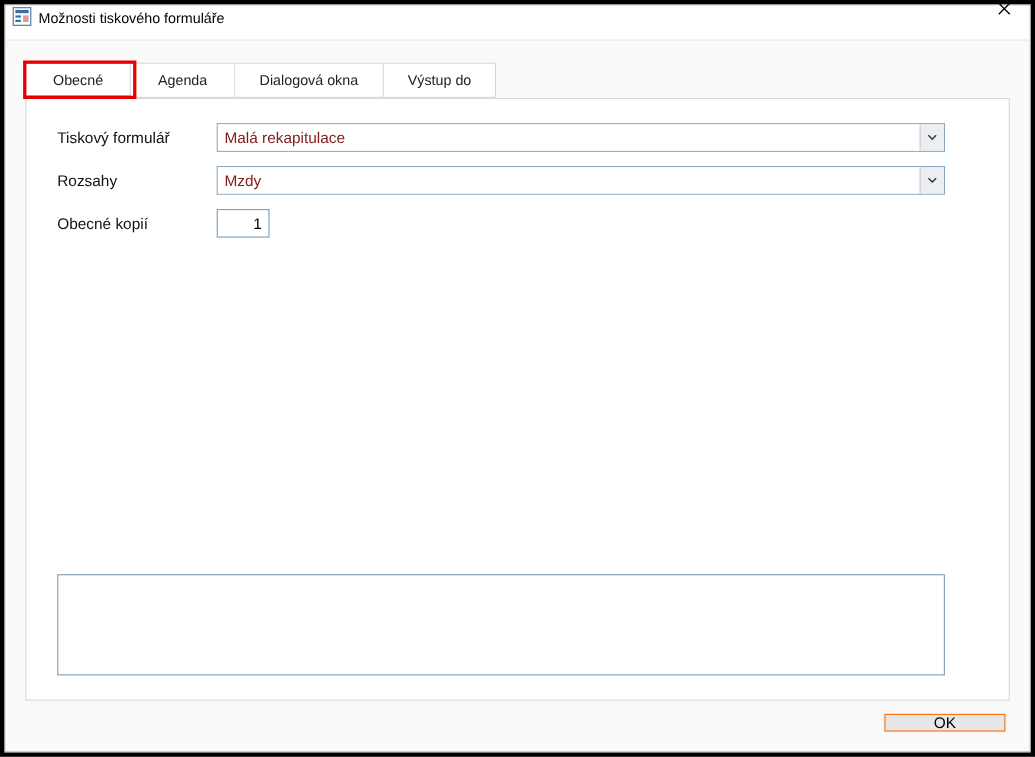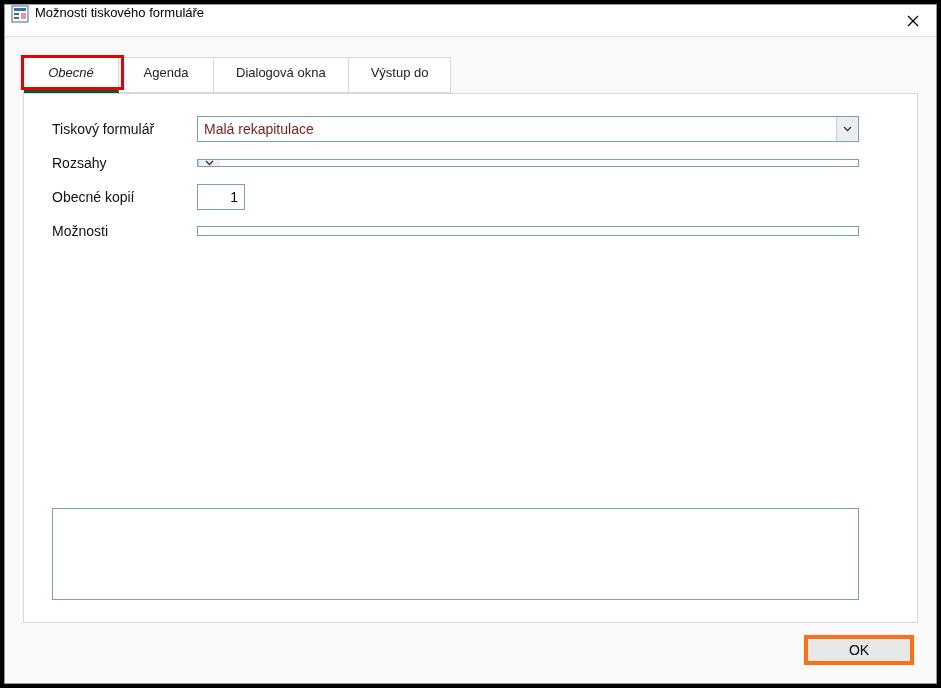--- a/index.html
+++ b/index.html
@@ -20,22 +20,22 @@
       background: #fff;
       border: 1px solid #999;
       display: flex;
       flex-direction: column;
     }
     
     .titlebar {
       height: 32px;
       background: #fff;
       display: flex;
-      align-items: flex-start;
-      padding: 0 0 0 6px;
+      align-items: flex-end;
+      padding: 0 0 12px 6px;
       border-bottom: 1px solid #ddd;
     }
     .titlebar-icon {
       width: 18px;
       height: 18px;
       margin-right: 6px;
       display: inline-flex;
     }
     .titlebar-text {
       flex: 1;
@@ -76,23 +76,22 @@
       color: #222;
       border-right: 1px solid #d8d8d8;
       border-bottom: 1px solid #d8d8d8;
       text-align: center;
       min-width: 95px;
     }
     .tab:last-child {
       border-right: none;
     }
     .tab.active {
-      border-bottom: 6px solid #14532d;
+      border-bottom: 2px solid #14532d;
       font-weight: 400;
-      font-style: italic;
     }
     
     .highlight {
       position: absolute;
       border: 3px solid #e60000;
       pointer-events: none;
     }
     .tabwrap {
       position: relative;
     }
@@ -165,23 +164,23 @@
       margin-top: 8px;
     }
     
     .footer {
       display: flex;
       justify-content: flex-end;
       padding: 12px 4px 4px 4px;
     }
     .btn-ok {
       width: 110px;
-      height: 30px;
+      height: 16px;
       background: #e7e7e7;
-      border: 4px solid #f97316;
+      border: 1px solid #f97316;
       box-shadow: 0 0 0 1px rgba(0,0,0,0.03);
       display: flex;
       align-items: center;
       justify-content: center;
       color: #000;
       font-size: 14px;
     }
   </style>
 </head>
 <body>
@@ -229,37 +228,34 @@
             <svg viewBox="0 0 9 6">
               <polyline points="1,1 4.5,4.5 8,1" fill="none" stroke="#333" stroke-width="1.3"></polyline>
             </svg>
           </div>
         </div>
       </div>
 
       <div class="form-row">
         <div class="form-label">Rozsahy</div>
         <div class="combo">
+          <div class="combo-input">Mzdy</div>
           <div class="combo-btn">
             <svg viewBox="0 0 9 6">
               <polyline points="1,1 4.5,4.5 8,1" fill="none" stroke="#333" stroke-width="1.3"></polyline>
             </svg>
           </div>
         </div>
       </div>
 
       <div class="form-row">
         <div class="form-label">Obecné kopií</div>
         <div class="textbox small">1</div>
       </div>
 
-      <div class="form-row">
-        <div class="form-label">Možnosti</div>
-        <div class="textbox full"></div>
-      </div>
 
 
       <div class="spacer"></div>
 
       <div class="big-box"></div>
 
     </div>
 
     <div class="footer">
       <div class="btn-ok">OK</div>

